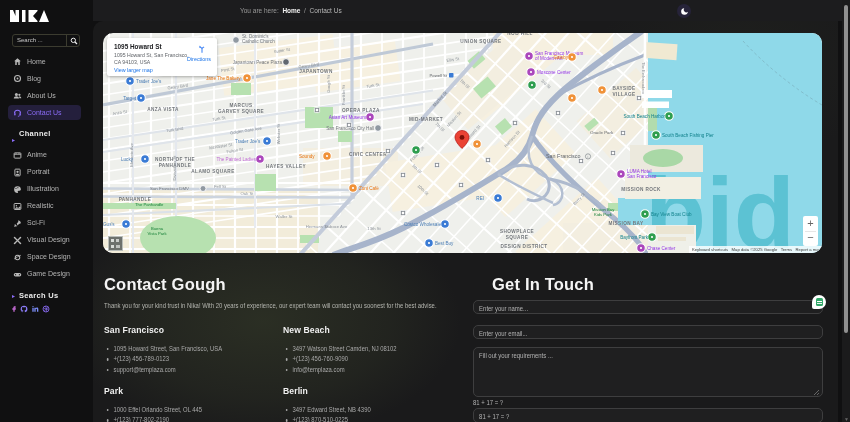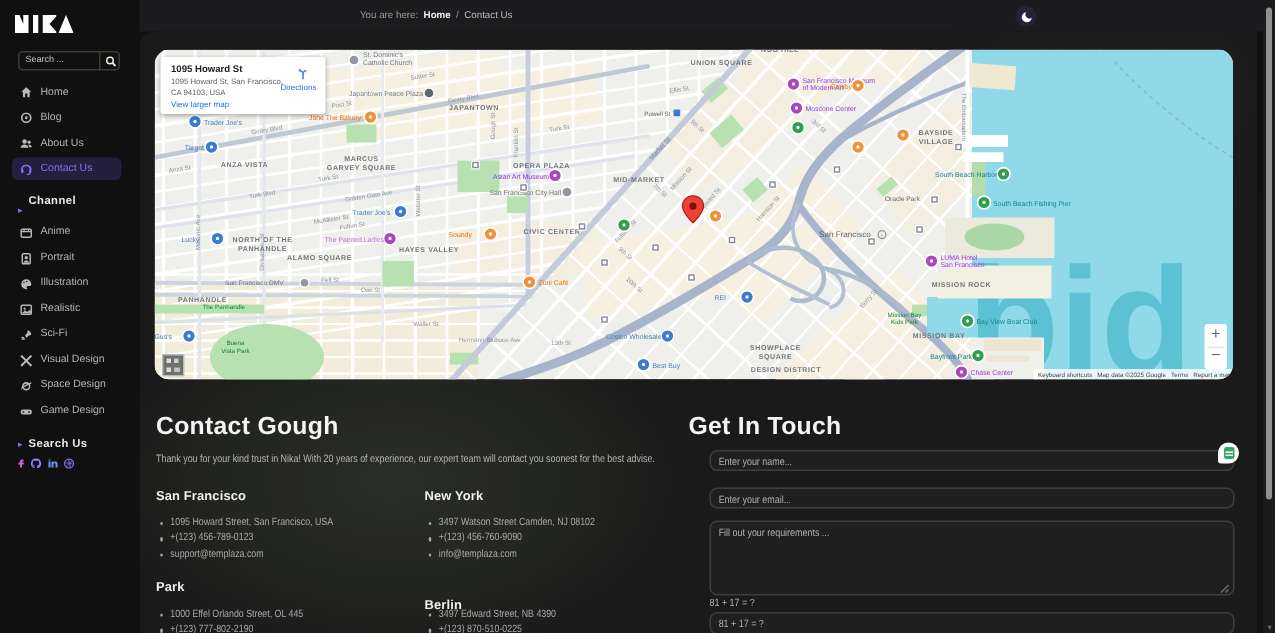--- a/index.html
+++ b/index.html
@@ -545,38 +545,38 @@
 </div>
 
 <h2 class="sec" style="left:104px;top:274.5px;">Contact Gough</h2>
 <div class="abs" style="left:104px;top:301px;white-space:nowrap;font-size:7.2px;color:#b5b6b0;transform:scaleX(0.825);transform-origin:0 0;">Thank you for your kind trust in Nika! With 20 years of experience, our expert team will contact you soonest for the best advise.</div>
 <div class="abs city" style="left:104px;top:325px;">San Francisco</div>
 <ul class="ct abs" style="left:106px;top:345px;">
   <li>1095 Howard Street, San Francisco, USA</li>
   <li>+(123) 456-789-0123</li>
   <li>support@templaza.com</li>
 </ul>
-<div class="abs city" style="left:283px;top:325px;">New York</div>
+<div class="abs city" style="left:283px;top:325px;">New Beach</div>
 <ul class="ct abs" style="left:285px;top:345px;">
   <li>3497 Watson Street Camden, NJ 08102</li>
   <li>+(123) 456-760-9090</li>
   <li>info@templaza.com</li>
 </ul>
 <div class="abs city" style="left:104px;top:386px;">Park</div>
 <ul class="ct abs" style="left:106px;top:406px;">
   <li>1000 Effel Orlando Street, OL 445</li>
   <li>+(123) 777-802-2190</li>
 </ul>
-<div class="abs city" style="left:283px;top:398px;">Berlin</div>
+<div class="abs city" style="left:283px;top:386px;">Berlin</div>
 <ul class="ct abs" style="left:285px;top:406px;">
   <li>3497 Edward Street, NB 4390</li>
   <li>+(123) 870-510-0225</li>
 </ul>
 
-<h2 class="sec" style="left:459px;top:274.5px;">Get In Touch</h2>
+<h2 class="sec" style="left:492px;top:274.5px;">Get In Touch</h2>
 <div class="fld" style="top:300px;height:14px;">
     <div class="ph">Enter your name...</div>
   </div>
 <div class="fld" style="top:325px;height:14px;">
     <div class="ph">Enter your email...</div>
   </div>
 <div class="fld" style="top:347px;height:50px;">
     <div class="ph">Fill out your requirements ...</div>
   </div>
 <div class="abs" style="left:473px;top:399px;font-size:7px;color:#b5b5b5;transform:scaleX(0.85);transform-origin:0 0;">81 + 17 = ?</div>

